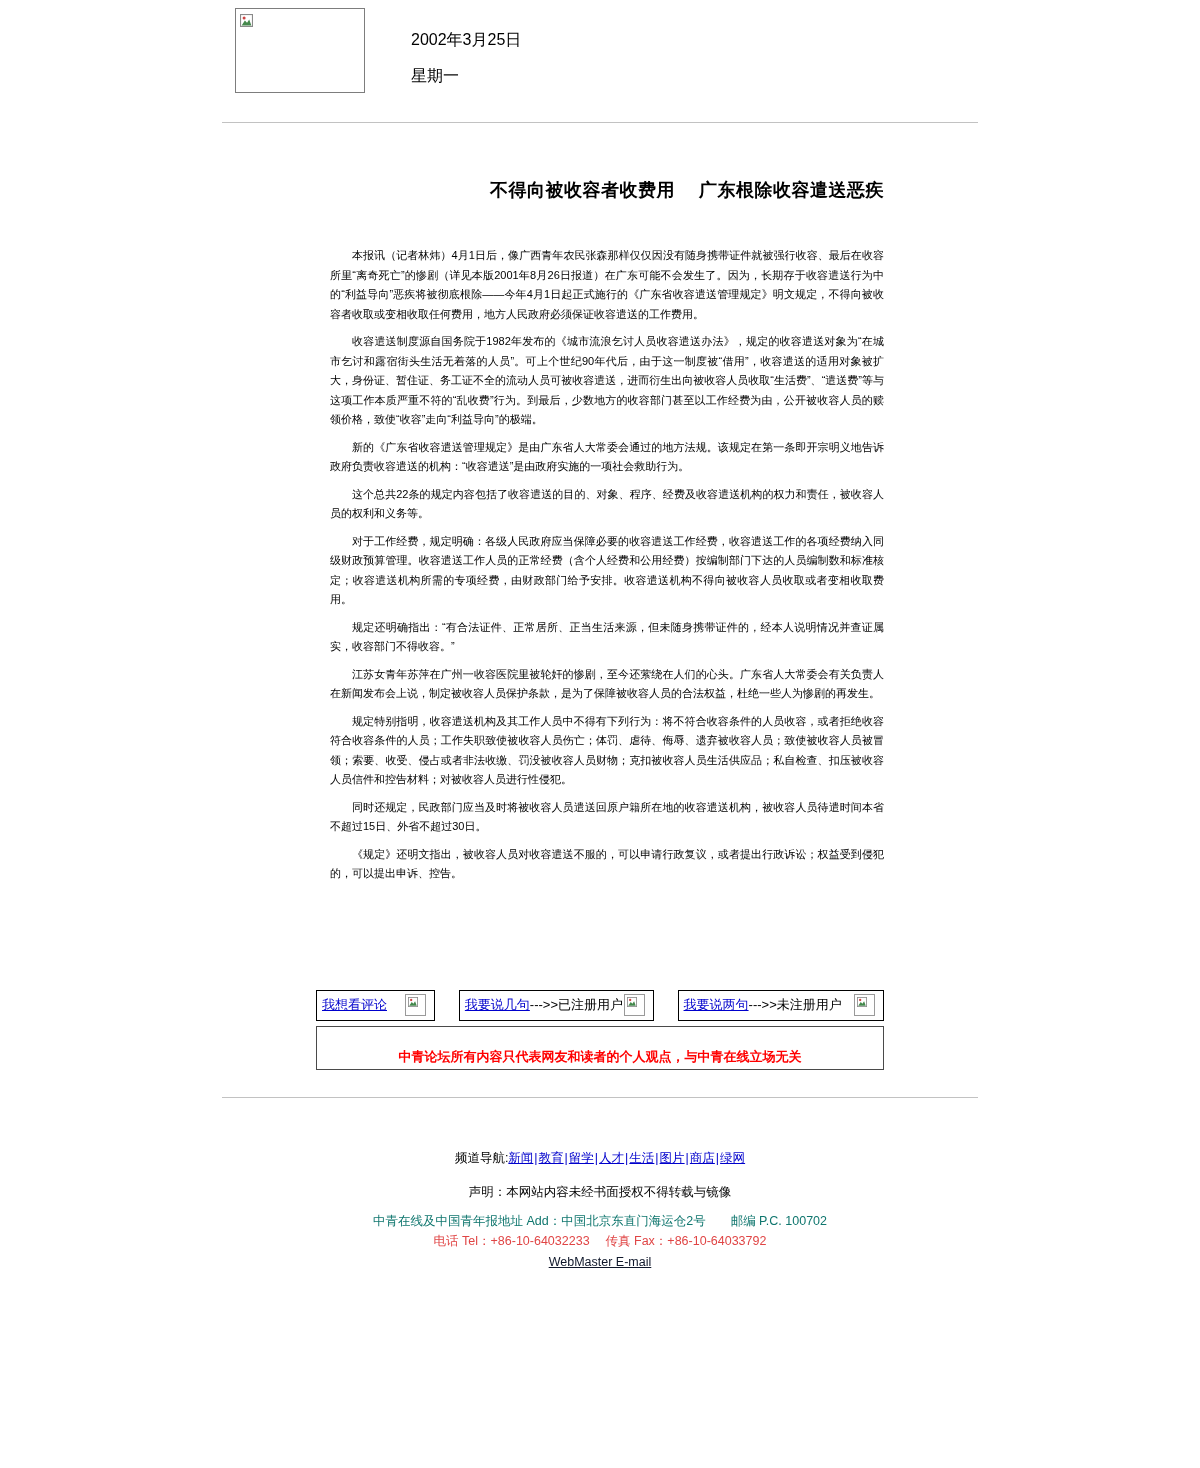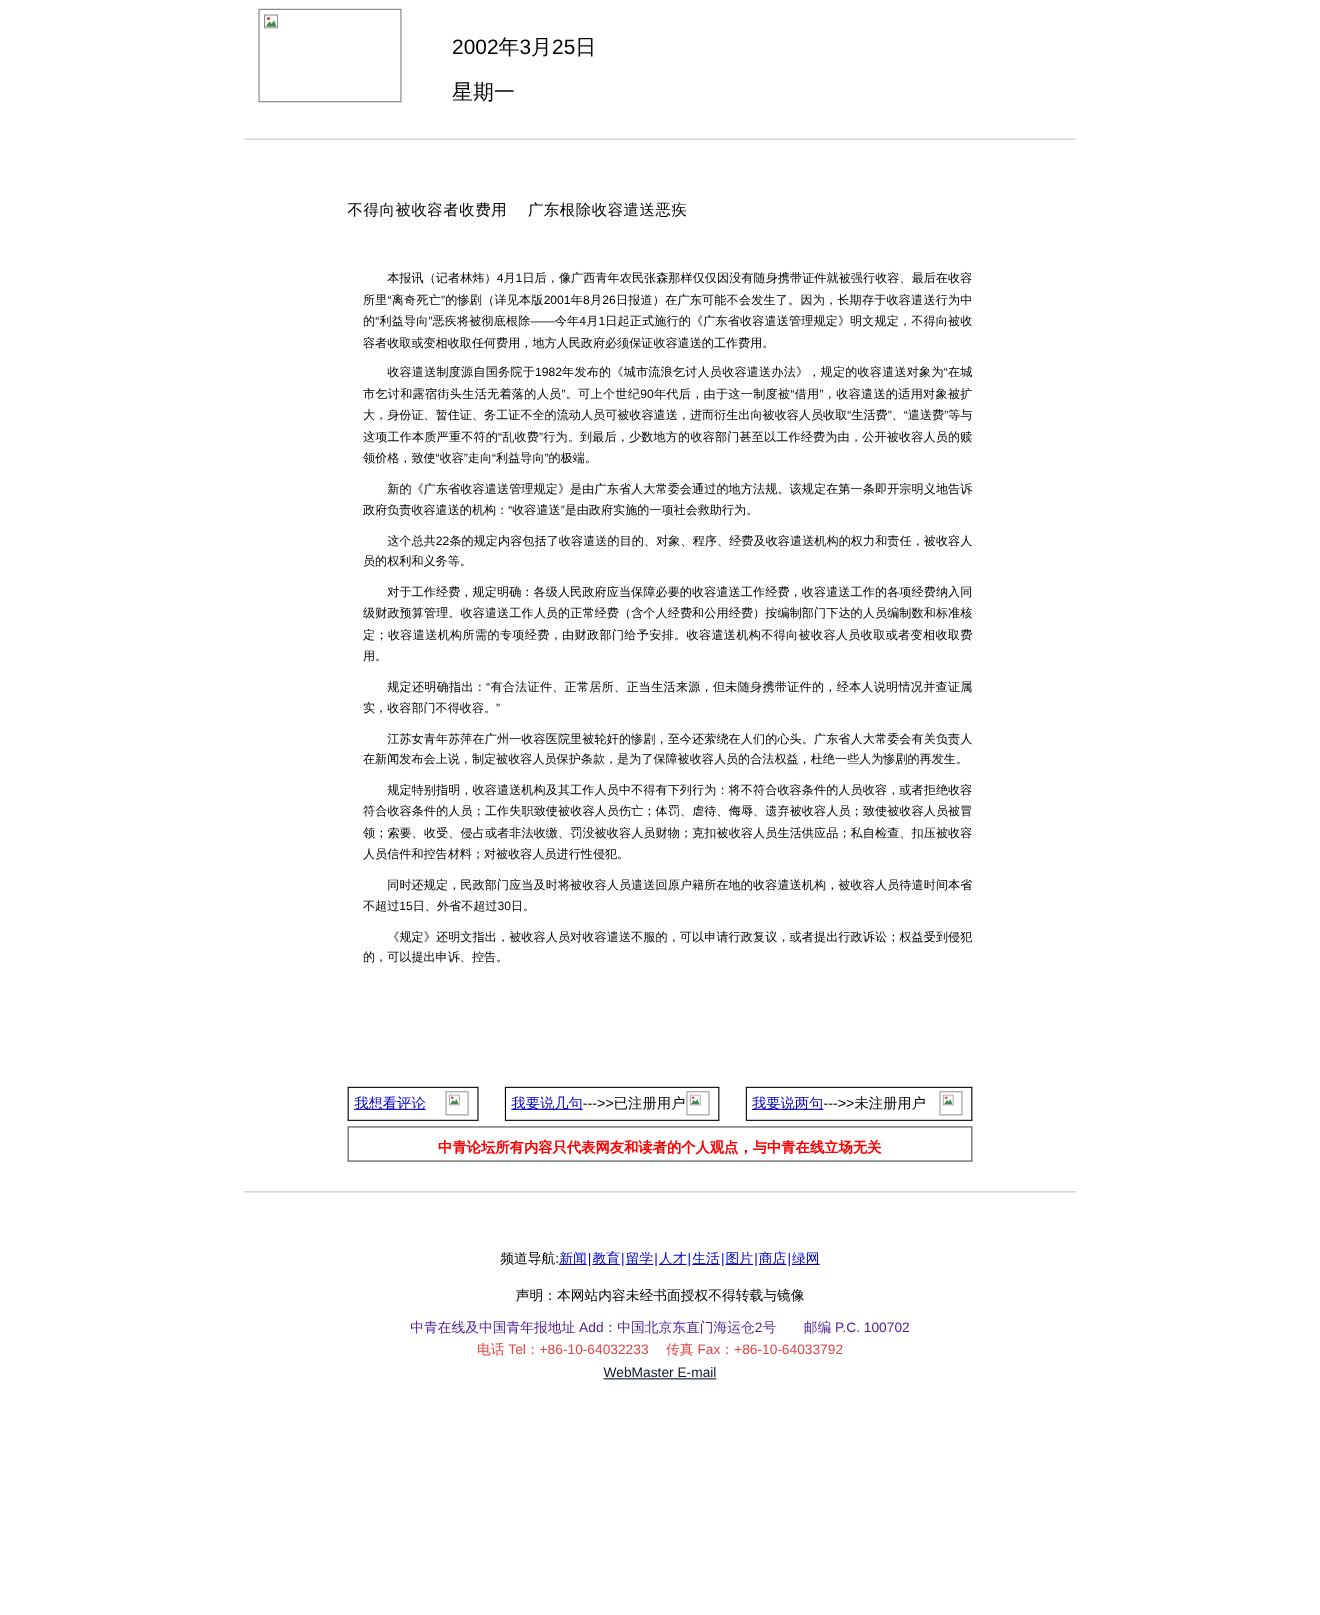--- a/index.html
+++ b/index.html
@@ -6,59 +6,59 @@
   html, body { margin: 0; padding: 0; background: #ffffff; color: #000; }
   body { font-family: "Liberation Sans", "DejaVu Sans", sans-serif; width: 1200px; }
 
   .container { width: 756px; margin: 0 auto; }
 
   
   .masthead { display: flex; padding-top: 8px; }
   .img-ph { width: 130px; height: 85px; margin-left: 13px; border: 1px solid #7d7d7d;
             background: #fff; position: relative; }
   .img-ph .broken-pos { position: absolute; top: 4px; left: 4px; }
-  .dateblock { margin-left: 46px; padding-top: 22px; font-size: 19px; }
+  .dateblock { margin-left: 46px; padding-top: 22px; font-size: 16px; }
   .weekday { margin-top: 15px; }
 
   hr.rule { border: 0; border-top: 1px solid #c2c2c2; margin: 29px 0 0 0; }
   hr.rule2 { margin-top: 27px; }
 
   .inner { width: 568px; margin: 0 auto; }
 
-  .title { font-size: 14px; font-weight: normal; text-align: left;
+  .title { font-size: 18px; font-weight: bold; text-align: right;
            margin: 55px 0 44px 0; letter-spacing: 0.5px; }
 
   .body p { font-size: 11px; line-height: 19.5px; margin: 0 0 8px 14px;
             text-indent: 2em; text-align: justify; }
 
   
   .comment-bar { display: flex; gap: 24px; margin-top: 106px; }
   .cbox { border: 1px solid #000; height: 31px; display: flex; align-items: center;
           justify-content: space-between; padding: 0 8px 0 5px; font-size: 13px;
           background: #fff; }
   .cbox1 { width: 130px; }
   .cbox2 { width: 214px; }
   .cbox3 { width: 227px; }
   a.clink { color: #0000cc; text-decoration: underline; cursor: pointer; }
   .csuffix { color: #000; }
 
   .broken-frame { display: inline-flex; width: 21px; height: 22px;
                   border: 1px solid #9a9a9a; padding: 2px; align-items: flex-start;
                   background: #fff; flex: 0 0 auto; }
 
-  .disclaimer { border: 1px solid #4a4a4a; margin-top: 5px; padding: 9px 0 3px 0;
+  .disclaimer { border: 1px solid #4a4a4a; margin-top: 5px; padding: 21px 0 3px 0;
                 text-align: center; color: #ff0000; font-weight: bold; font-size: 13px; }
 
   
   .footer { text-align: center; font-size: 12.5px; }
   .navline { margin-top: 52px; }
   .navline a { color: #0000cc; text-decoration: underline; cursor: pointer; }
   .sep { color: #0000cc; margin: 0 1px; }
   .statement { margin-top: 17px; }
-  .addr { margin-top: 12px; color: #4c1d95; }
+  .addr { margin-top: 12px; color: #0f766e; }
   .phone { margin-top: 3px; color: #e04545; }
   .webline { margin-top: 5px; padding-bottom: 16px; }
   a.weblink { color: #0f172a; text-decoration: underline; cursor: pointer; }
 </style>
 </head>
 <body>
 
 <div class="container">
 
   <div class="masthead">

